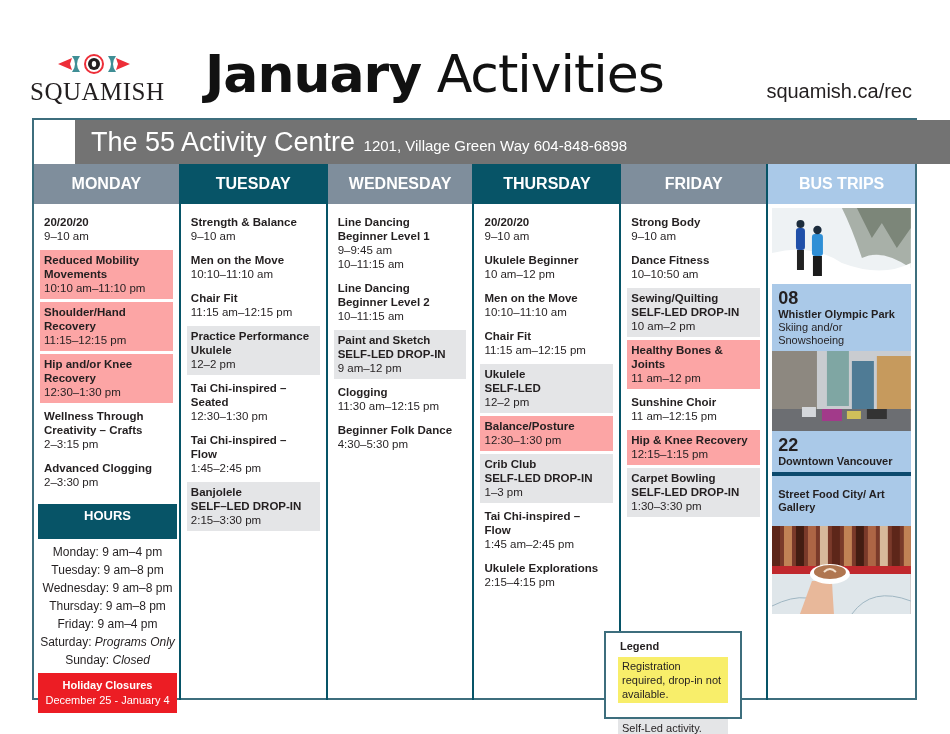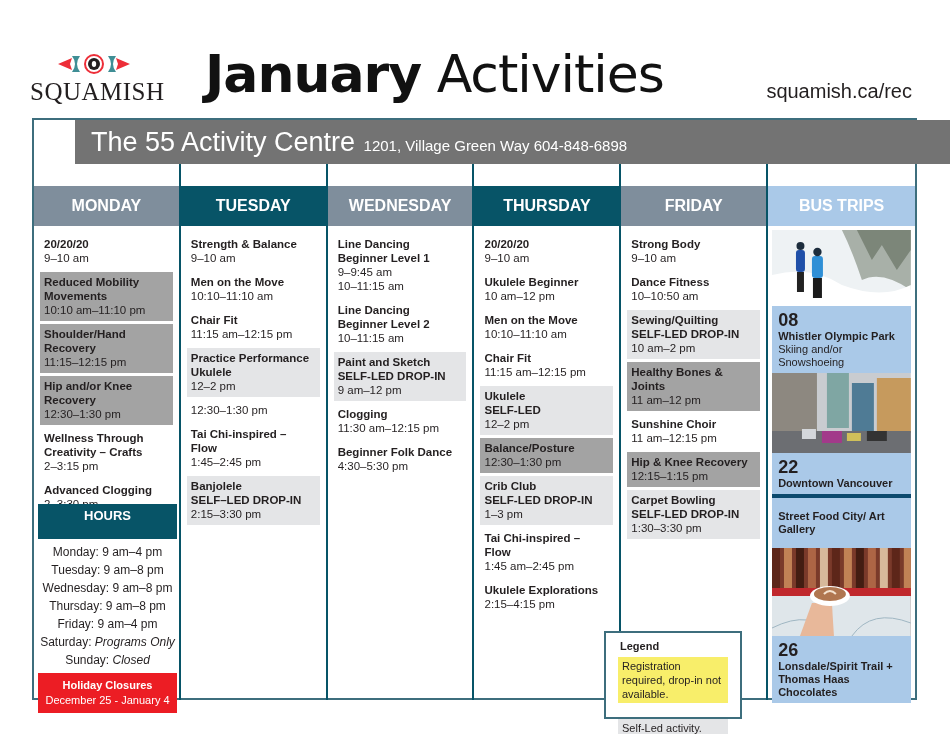--- a/index.html
+++ b/index.html
@@ -16,30 +16,30 @@
   .url { position: absolute; right: 38px; top: 80px; font-size: 20px; color: #231f20; }
 
   .frame { position: absolute; left: 32px; top: 118px; width: 885px; height: 582px; border: 2px solid #3d6e7d; background: #fff; }
   .banner { position: absolute; left: 0; top: 0; width: 100%; height: 44px; background: #737373; color: #fff; padding-left: 16px; line-height: 44px; white-space: nowrap; margin-left: 41px; }
   .banner .name { font-size: 27px; }
   .banner .addr { font-size: 15px; margin-left: 4px; }
 
   .cols { position: absolute; left: 0; top: 44px; width: 100%; height: 536px; display: flex; }
   .col { position: relative; width: 147.5px; height: 100%; border-right: 2px solid #075467; }
   .col:last-child { border-right: none; }
-  .col-head { height: 40px; line-height: 40px; text-align: center; font-weight: bold; font-size: 16px; color: #fff; margin-top: 22px; }
+  .col-head { height: 40px; line-height: 40px; text-align: center; font-weight: bold; font-size: 16px; color: #fff; }
   .head-grey { background: #7f8e9c; }
   .head-teal { background: #075467; }
   .head-blue { background: #aac9e8; }
   .col-body { padding: 8px 6px 0 6px; }
 
   .ev { padding: 3px 4px 4px 4px; margin-bottom: 3px; font-size: 11.5px; line-height: 14px; }
   .ev .t { font-weight: bold; display: block; }
   .ev .tm { display: block; }
-  .ev.yellow { background: #a3a3a3; }
+  .ev.yellow { background: #fca5a5; }
   .ev.grey { background: #e4e5e7; }
 
   .hours { position: absolute; left: 4px; top: 340px; width: 139px; }
   .hours-head { background: #075467; color: #fff; text-align: center; font-weight: bold; font-size: 13px; height: 35px; line-height: 24px; margin-bottom: 4px; }
   .hours-row { text-align: center; font-size: 12px; line-height: 18px; }
   .hours-row i { font-style: italic; }
   .holiday { margin-top: 4px; background: #ec1d24; color: #fff; text-align: center; font-size: 11px; line-height: 15px; padding: 5px 2px; }
   .holiday b { display: block; font-weight: bold; }
 
   .bus { padding: 4px 4px 0 4px; }
@@ -143,20 +143,21 @@
           </div>
           <div class="ev">
             <span class="t">Chair Fit</span>
             <span class="tm">11:15 am–12:15 pm</span>
           </div>
           <div class="ev grey">
             <span class="t">Practice Performance Ukulele</span>
             <span class="tm">12–2 pm</span>
           </div>
           <div class="ev">
+            <span class="t">Tai Chi-inspired – Seated</span>
             <span class="tm">12:30–1:30 pm</span>
           </div>
           <div class="ev">
             <span class="t">Tai Chi-inspired – Flow</span>
             <span class="tm">1:45–2:45 pm</span>
           </div>
           <div class="ev grey">
             <span class="t">Banjolele</span>
             <span class="t">SELF–LED DROP-IN</span>
             <span class="tm">2:15–3:30 pm</span>
@@ -329,24 +330,20 @@
             <rect x="0" y="40" width="139" height="8" fill="#c0282d"></rect>
             <rect x="0" y="48" width="139" height="40" fill="#dfe6ea"></rect>
             <path d="M0,80 Q40,60 60,88" stroke="#9fb6c2" fill="none"></path>
             <path d="M80,88 Q100,60 139,75" stroke="#9fb6c2" fill="none"></path>
             <path d="M28,88 L40,55 L60,55 L62,88Z" fill="#e8b89a"></path>
             <ellipse cx="58" cy="48" rx="20" ry="10" fill="#ffffff"></ellipse>
             <ellipse cx="58" cy="46" rx="16" ry="7" fill="#b07650"></ellipse>
             <path d="M52,46 Q58,40 64,46" stroke="#f4e2cf" stroke-width="2" fill="none"></path>
           </svg>
         </div>
-        <div class="trip">
-          <span class="day">26</span>
-          <span class="place">Lonsdale/Spirit Trail + Thomas Haas Chocolates</span>
-        </div>
       </div>
     </div>
   </div>
 </div>
 
 <div class="legend">
   <div class="legend-title">Legend</div>
   <div class="legend-y">Registration required, drop-in not available.</div>
   <div class="legend-g">Self-Led activity.</div>
 </div>

